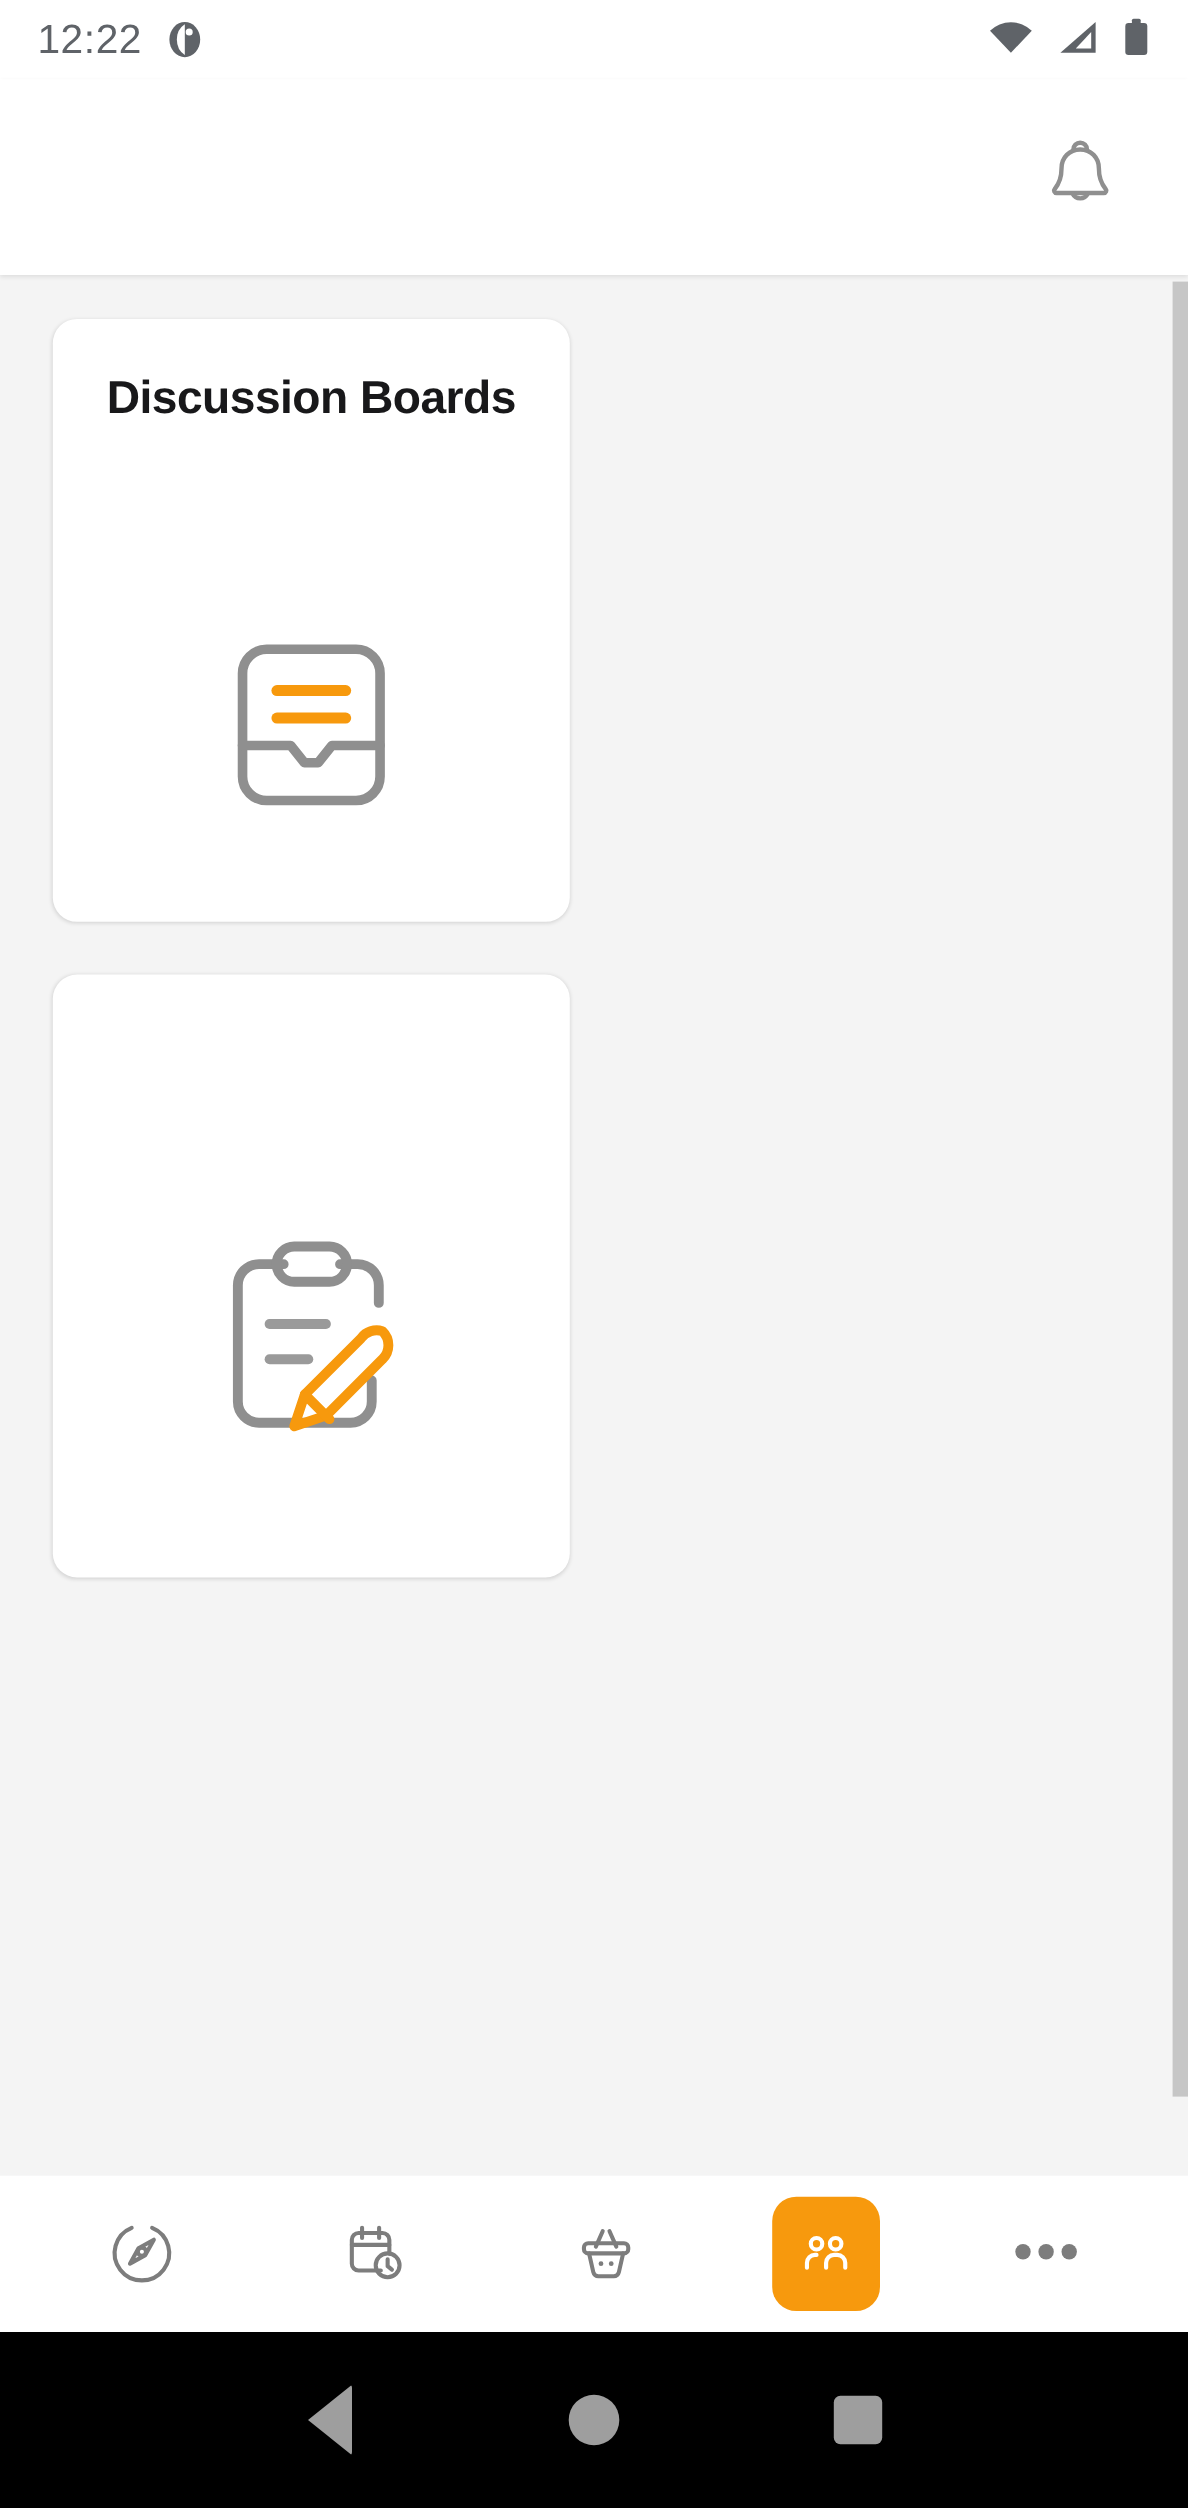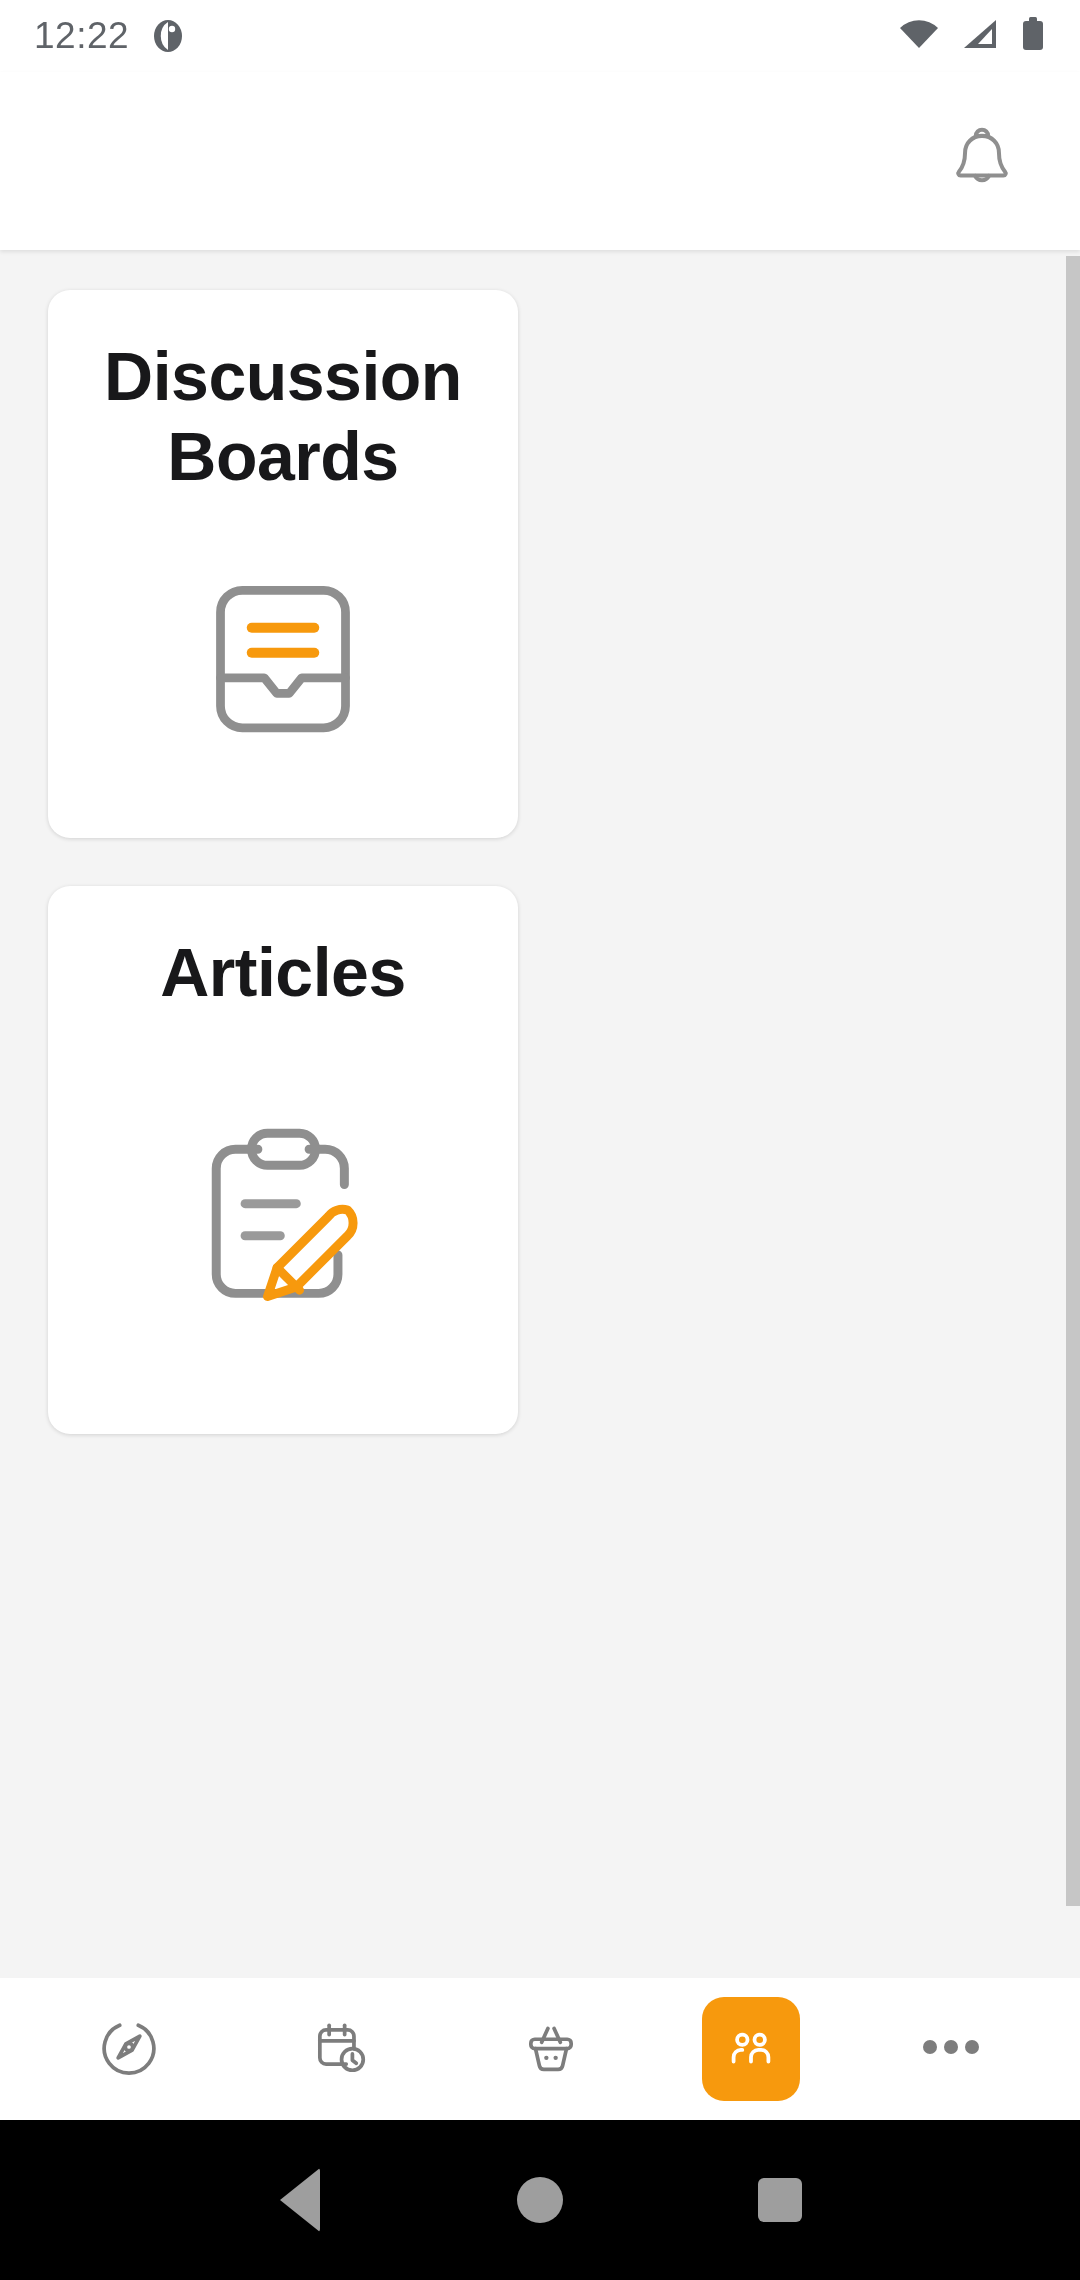--- a/index.html
+++ b/index.html
@@ -45,21 +45,21 @@
   .card {
     width:470px; height:548px;
     background:#ffffff;
     border-radius:22px;
     box-shadow:0 1px 4px rgba(0,0,0,0.14);
     display:flex; flex-direction:column; align-items:center;
     padding-top:46px;
     position:relative;
   }
   .card-title {
-    font-size:68px; font-weight:bold; color:#18181a;
+    font-size:42px; font-weight:bold; color:#18181a;
     text-align:center; line-height:1.18; letter-spacing:-0.5px;
     padding:0 20px; max-width:440px;
   }
   .card-icon {
     position:absolute; left:0; right:0; top:0; bottom:0;
     display:flex; align-items:center; justify-content:center;
     margin-top:112px;
     pointer-events:none;
   }
   .card-icon.two-line { margin-top:190px; }
@@ -168,21 +168,20 @@
             <rect x="12" y="10" width="40" height="44" rx="7" stroke="#8f8f8f" stroke-width="2.8"></rect>
             <path d="M12 38 h14 l4 5 h4 l4-5 h14" stroke="#8f8f8f" stroke-width="2.8"></path>
             <line x1="22" y1="22" x2="42" y2="22" stroke="#F7990D" stroke-width="3.2"></line>
             <line x1="22" y1="30" x2="42" y2="30" stroke="#F7990D" stroke-width="3.2"></line>
           </svg>
         </div>
       </div>
 
 
       <div class="card">
-        <div class="card-title">Articles</div>
         <div class="card-icon">
           <svg width="205" height="205" viewBox="0 0 64 64" fill="none" stroke-linecap="round" stroke-linejoin="round">
             <path d="M24 11 h-7 a6 6 0 0 0-6 6 v33 a6 6 0 0 0 6 6 h26 a6 6 0 0 0 6-6 v-6" stroke="#8f8f8f" stroke-width="2.8"></path>
             <path d="M40 11 h5 a6 6 0 0 1 6 6 v5" stroke="#8f8f8f" stroke-width="2.8"></path>
             <rect x="22" y="6" width="20" height="10" rx="5" stroke="#8f8f8f" stroke-width="2.8"></rect>
             <line x1="20" y1="28" x2="36" y2="28" stroke="#9a9a9a" stroke-width="2.8"></line>
             <line x1="20" y1="38" x2="31" y2="38" stroke="#9a9a9a" stroke-width="2.8"></line>
             <path d="M52 30 a5.5 5.5 0 0 1 0 8 L36 54 l-9 3 l3-9 L46 32 a5.5 5.5 0 0 1 6-2 z" stroke="#F7990D" stroke-width="2.8"></path>
             <path d="M30 48 l7 7" stroke="#F7990D" stroke-width="2.8"></path>
           </svg>

